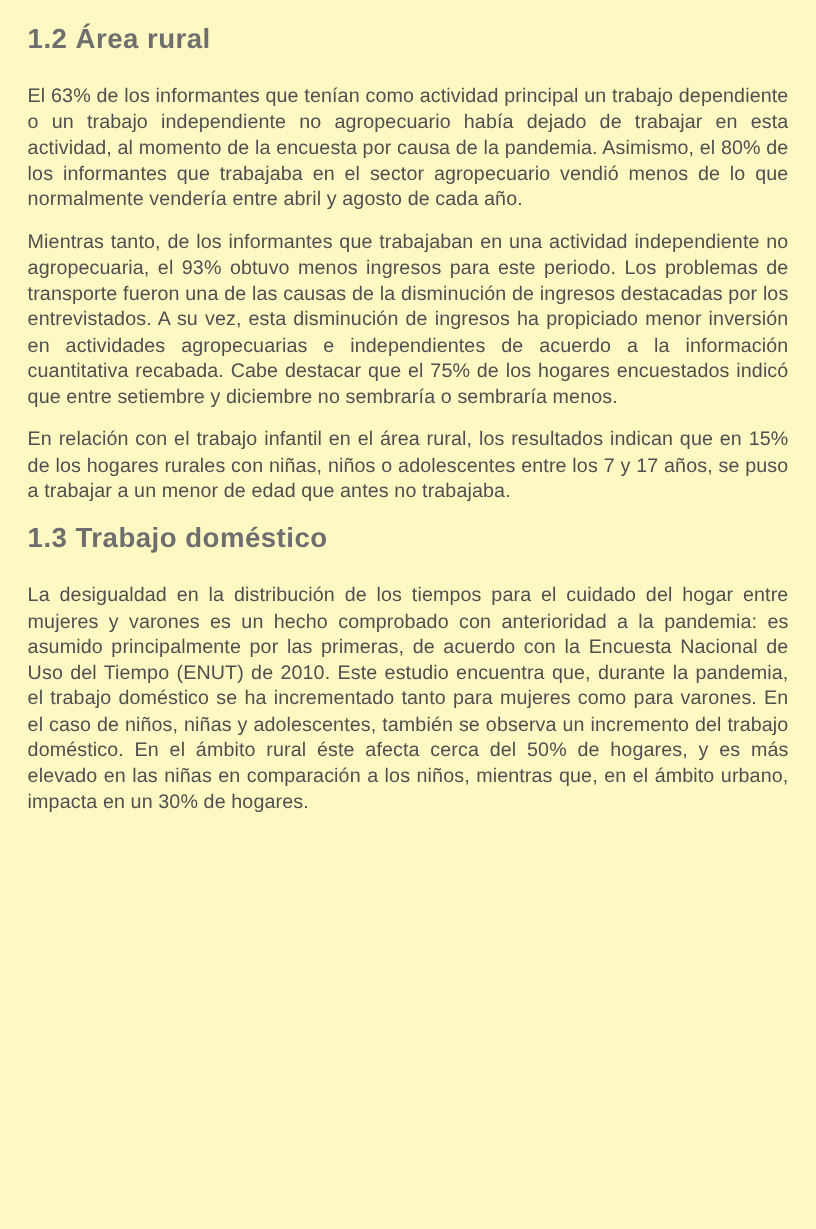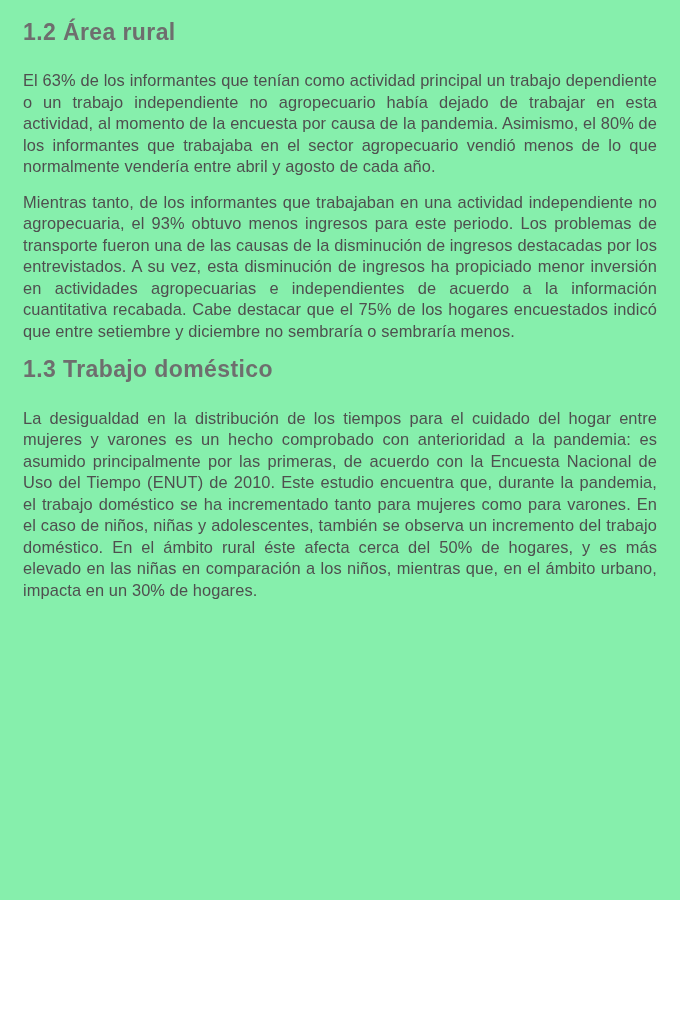--- a/index.html
+++ b/index.html
@@ -9,23 +9,23 @@
   }
   body {
     width: 680px;
     height: 1024px;
     font-family: "Liberation Sans", sans-serif;
     overflow: hidden;
   }
   .page {
     box-sizing: border-box;
     width: 680px;
-    height: 900px;
+    height: 1024px;
     padding: 19px 23px 12px 23px;
-    background: #86efac;
+    background: #fef9c3;
   }
   .section-heading {
     font-size: 23px;
     font-weight: 700;
     letter-spacing: 0.4px;
     color: #6e6e6e;
     margin: 0 0 25px 0;
     line-height: 1.15;
   }
   .section + .section .section-heading {
@@ -41,20 +41,21 @@
 </style>
 </head>
 <body>
 
 <main class="page">
 
   <section class="section">
     <h2 class="section-heading">1.2 Área rural</h2>
     <p class="body-paragraph">El 63% de los informantes que tenían como actividad principal un trabajo dependiente o un trabajo independiente no agropecuario había dejado de trabajar en esta actividad, al momento de la encuesta por causa de la pandemia. Asimismo, el 80% de los informantes que trabajaba en el sector agropecuario vendió menos de lo que normalmente vendería entre abril y agosto de cada año.</p>
     <p class="body-paragraph">Mientras tanto, de los informantes que trabajaban en una actividad independiente no agropecuaria, el 93% obtuvo menos ingresos para este periodo. Los problemas de transporte fueron una de las causas de la disminución de ingresos destacadas por los entrevistados. A su vez, esta disminución de ingresos ha propiciado menor inversión en actividades agropecuarias e independientes de acuerdo a la información cuantitativa recabada. Cabe destacar que el 75% de los hogares encuestados indicó que entre setiembre y diciembre no sembraría o sembraría menos.</p>
+    <p class="body-paragraph">En relación con el trabajo infantil en el área rural, los resultados indican que en 15% de los hogares rurales con niñas, niños o adolescentes entre los 7 y 17 años, se puso a trabajar a un menor de edad que antes no trabajaba.</p>
   </section>
 
   <section class="section">
     <h2 class="section-heading">1.3 Trabajo doméstico</h2>
     <p class="body-paragraph">La desigualdad en la distribución de los tiempos para el cuidado del hogar entre mujeres y varones es un hecho comprobado con anterioridad a la pandemia: es asumido principalmente por las primeras, de acuerdo con la Encuesta Nacional de Uso del Tiempo (ENUT) de 2010.  Este estudio encuentra que, durante la pandemia, el trabajo doméstico se ha incrementado tanto para mujeres como para varones. En el caso de niños, niñas y adolescentes, también se observa un incremento del trabajo doméstico. En el ámbito rural éste afecta cerca del 50% de hogares, y es más elevado en las niñas en comparación a los niños, mientras que, en el ámbito urbano, impacta en un 30% de hogares.</p>
   </section>
 
 </main>
 
 </body></html>

